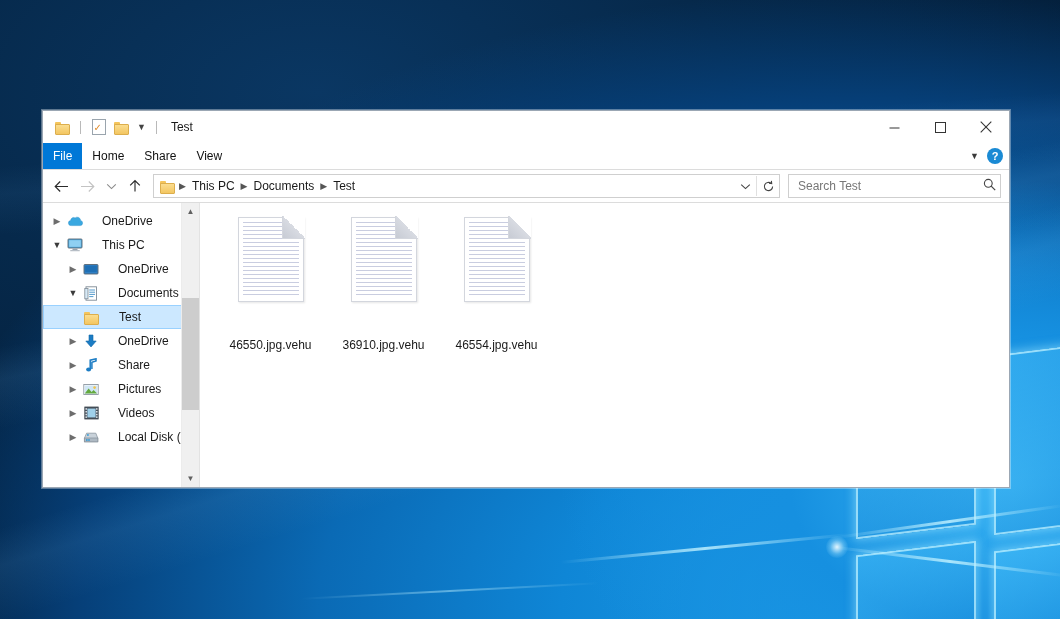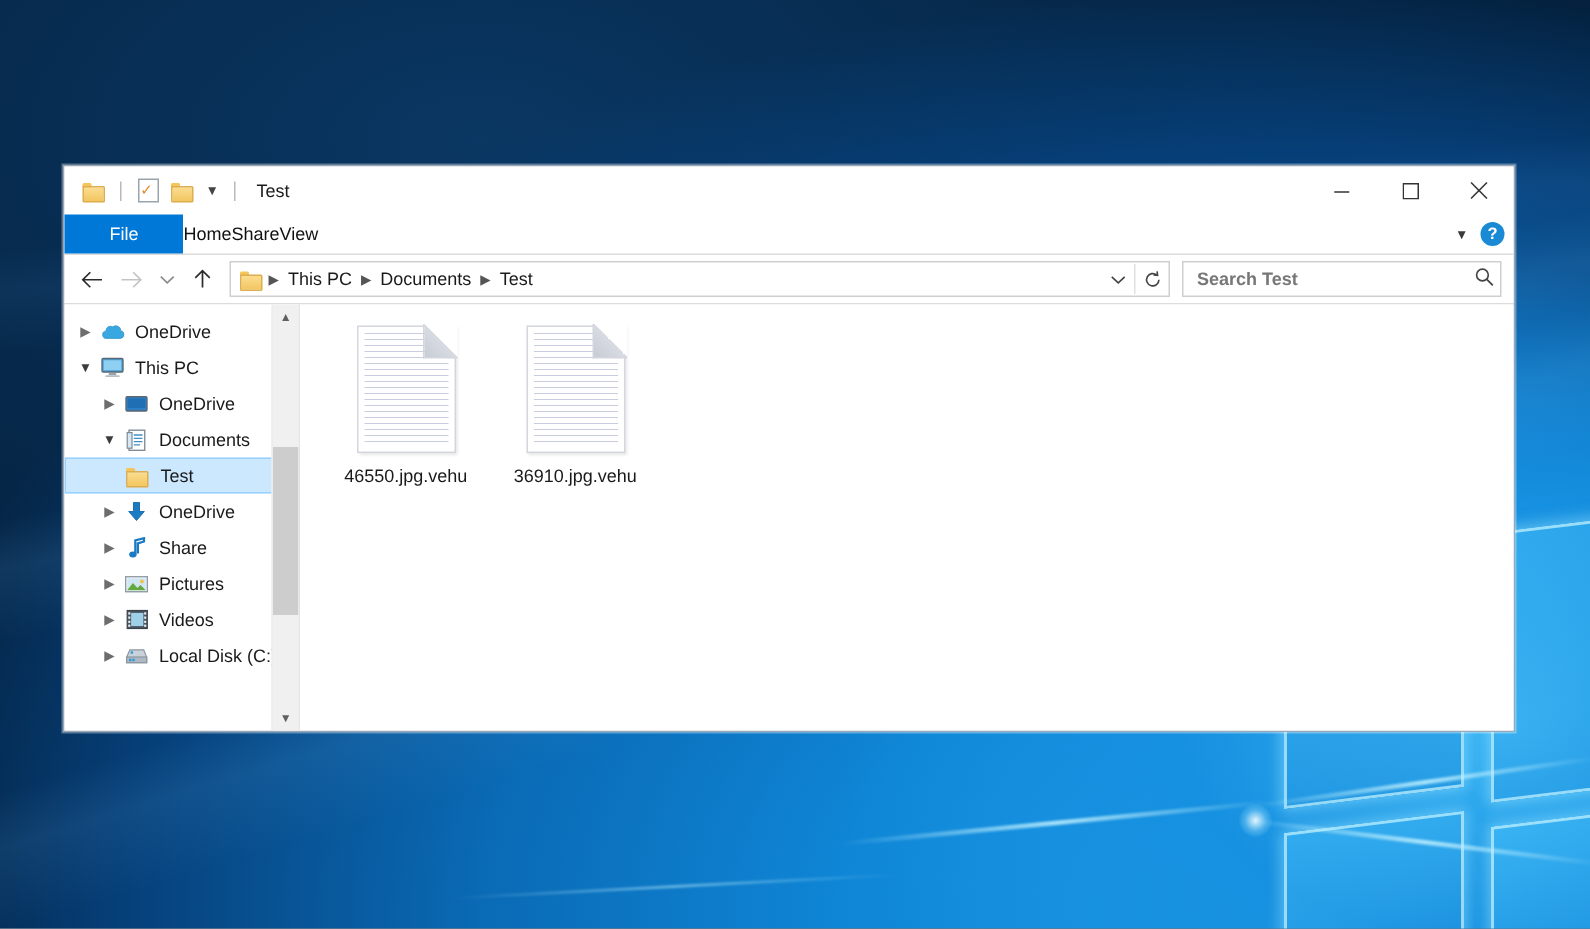--- a/index.html
+++ b/index.html
@@ -123,27 +123,27 @@
 
   
   .ribbon {
     height: 26px; min-height: 26px;
     display: flex; align-items: stretch;
     border-bottom: 1px solid #dcdcdc;
     background: #ffffff;
     position: relative;
   }
   .tab {
-    padding: 0 0;
+    padding: 0 10px;
     display: flex; align-items: center;
     font-size: 12px; color: #111;
   }
   .tab.file {
     background: #0078d7; color: #ffffff;
-    padding: 0 30px;
+    padding: 0 10px;
   }
   .ribbon-right {
     position: absolute; right: 6px; top: 0; height: 26px;
     display: flex; align-items: center; gap: 8px;
   }
   .ribbon-chev { font-size: 9px; color: #3a3a3a; }
   .help-btn {
     width: 16px; height: 16px; border-radius: 50%;
     background: #1a8ad4;
     color: #fff; font-size: 11px; font-weight: bold;
@@ -193,21 +193,20 @@
     border: 1px solid #cfcfcf; background: #fff;
     display: flex; align-items: center;
     margin-left: 6px;
     padding: 0 4px 0 7px;
   }
   .searchbox input {
     border: none; outline: none; flex: 1;
     font-family: "Liberation Sans", sans-serif;
     font-size: 12px; color: #555;
     background: transparent;
-    font-weight: bold;
   }
   .searchbox input::placeholder { color: #777; }
 
   
   .body {
     flex: 1; display: flex;
     border-top: 1px solid #dcdcdc;
     min-height: 0;
   }
   .navpane {
@@ -235,21 +234,21 @@
     width: 16px; min-width: 16px;
     display: flex; align-items: center; justify-content: center;
     color: #6d6d6d; font-size: 9px;
   }
   .expander.open { color: #3b3b3b; }
   .nav-icon {
     width: 20px; min-width: 20px; height: 16px;
     display: flex; align-items: center; justify-content: center;
     margin-right: 4px;
   }
-  .nav-label { padding-left: 1px; }
+  .nav-label { padding-left: 1px; margin-left: 12px; }
   .indent-1 { padding-left: 6px; }
   .indent-2 { padding-left: 22px; }
   .indent-3 { padding-left: 38px; }
 
   
   .nav-scroll {
     position: absolute; right: 0; top: 0; bottom: 0;
     width: 17px; background: #f0f0f0;
     border-left: 1px solid #ececec;
     display: flex; flex-direction: column; align-items: center;
@@ -269,20 +268,21 @@
     flex: 1; background: #ffffff;
     position: relative;
     padding: 10px 0 0 14px;
     overflow: hidden;
   }
   .tiles { display: flex; flex-wrap: wrap; }
   .tile {
     width: 113px;
     display: flex; flex-direction: column; align-items: center;
     padding-top: 4px;
+    gap: 28px;
   }
   .doc-icon {
     width: 66px; height: 85px;
     position: relative;
   }
   .doc-page {
     position: absolute; inset: 0;
     background: #ffffff;
     border: 1px solid #d3d6dd;
     box-shadow: 1px 1px 2px rgba(0,0,0,0.10);
@@ -625,20 +625,29 @@
               <div class="doc-page"></div>
                 <div class="doc-lines"></div>
               <div class="doc-foldmask"></div>
                 <div class="doc-fold"></div>
             </div>
             <div class="tile-label">36910.jpg.vehu</div>
           </div>
 
 
 
+          <div class="tile">
+            <div class="doc-icon">
+              <div class="doc-page"></div>
+                <div class="doc-lines"></div>
+              <div class="doc-foldmask"></div>
+                <div class="doc-fold"></div>
+            </div>
+            <div class="tile-label">46554.jpg.vehu</div>
+          </div>
 
 
         </div>
       </div>
     </div>
 
 
   </div>
 </div>
 

